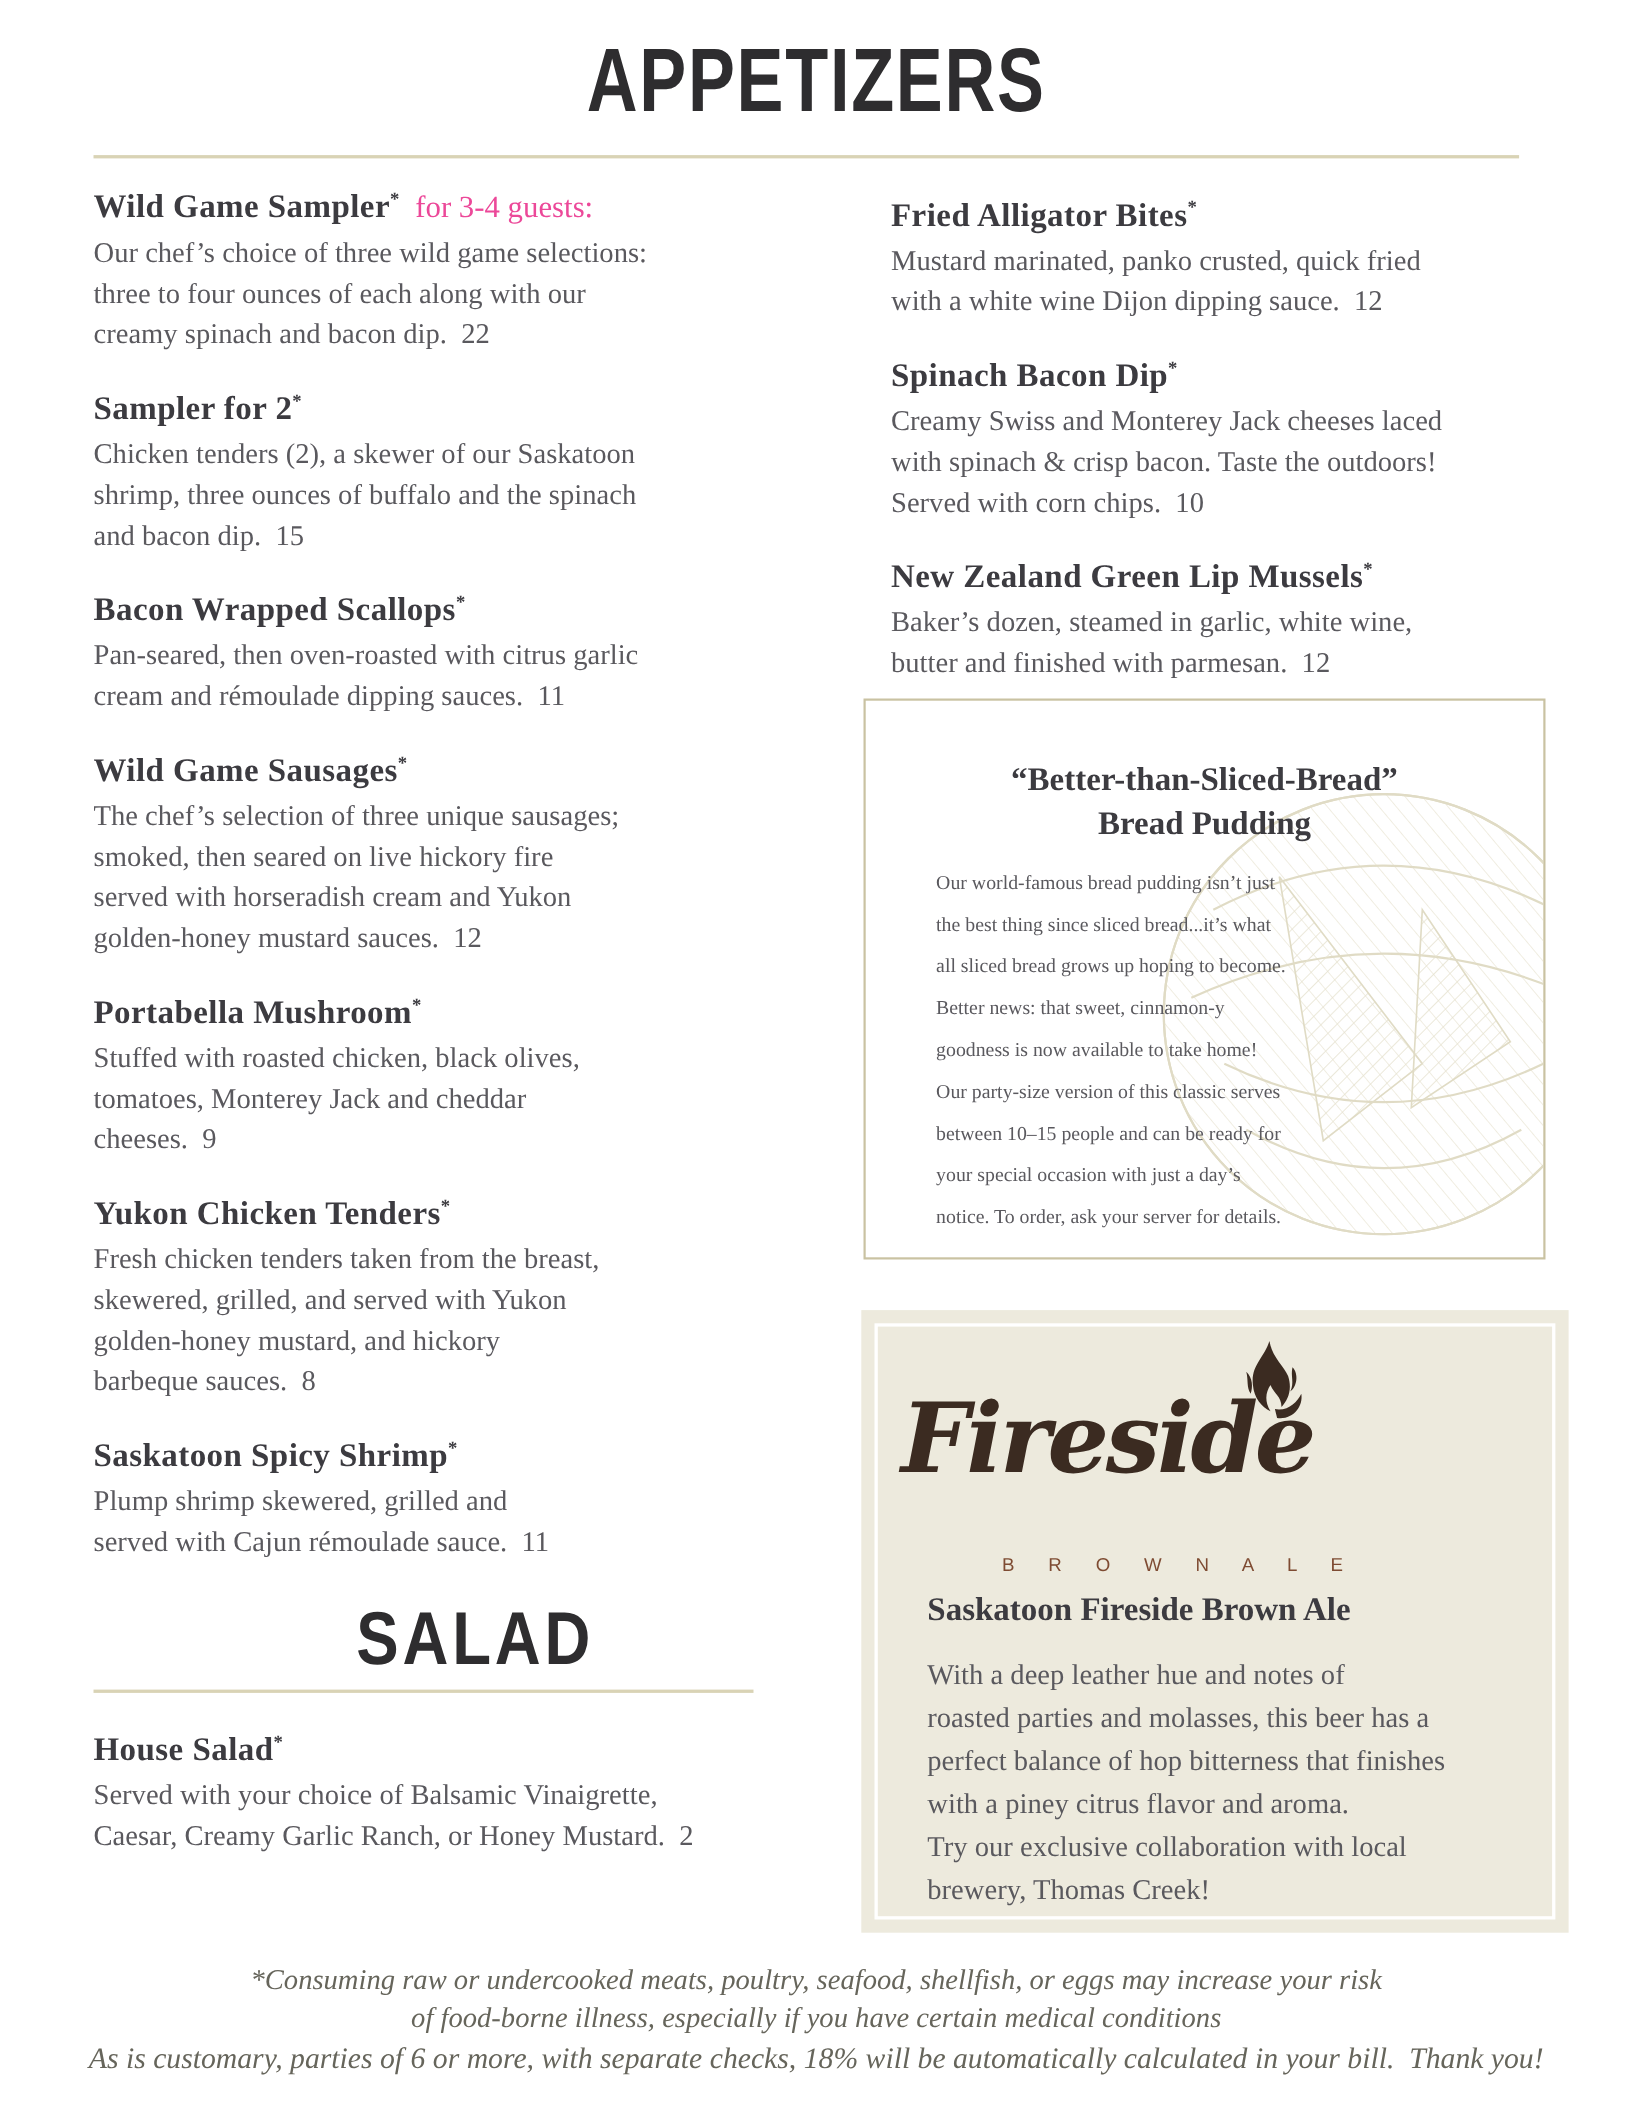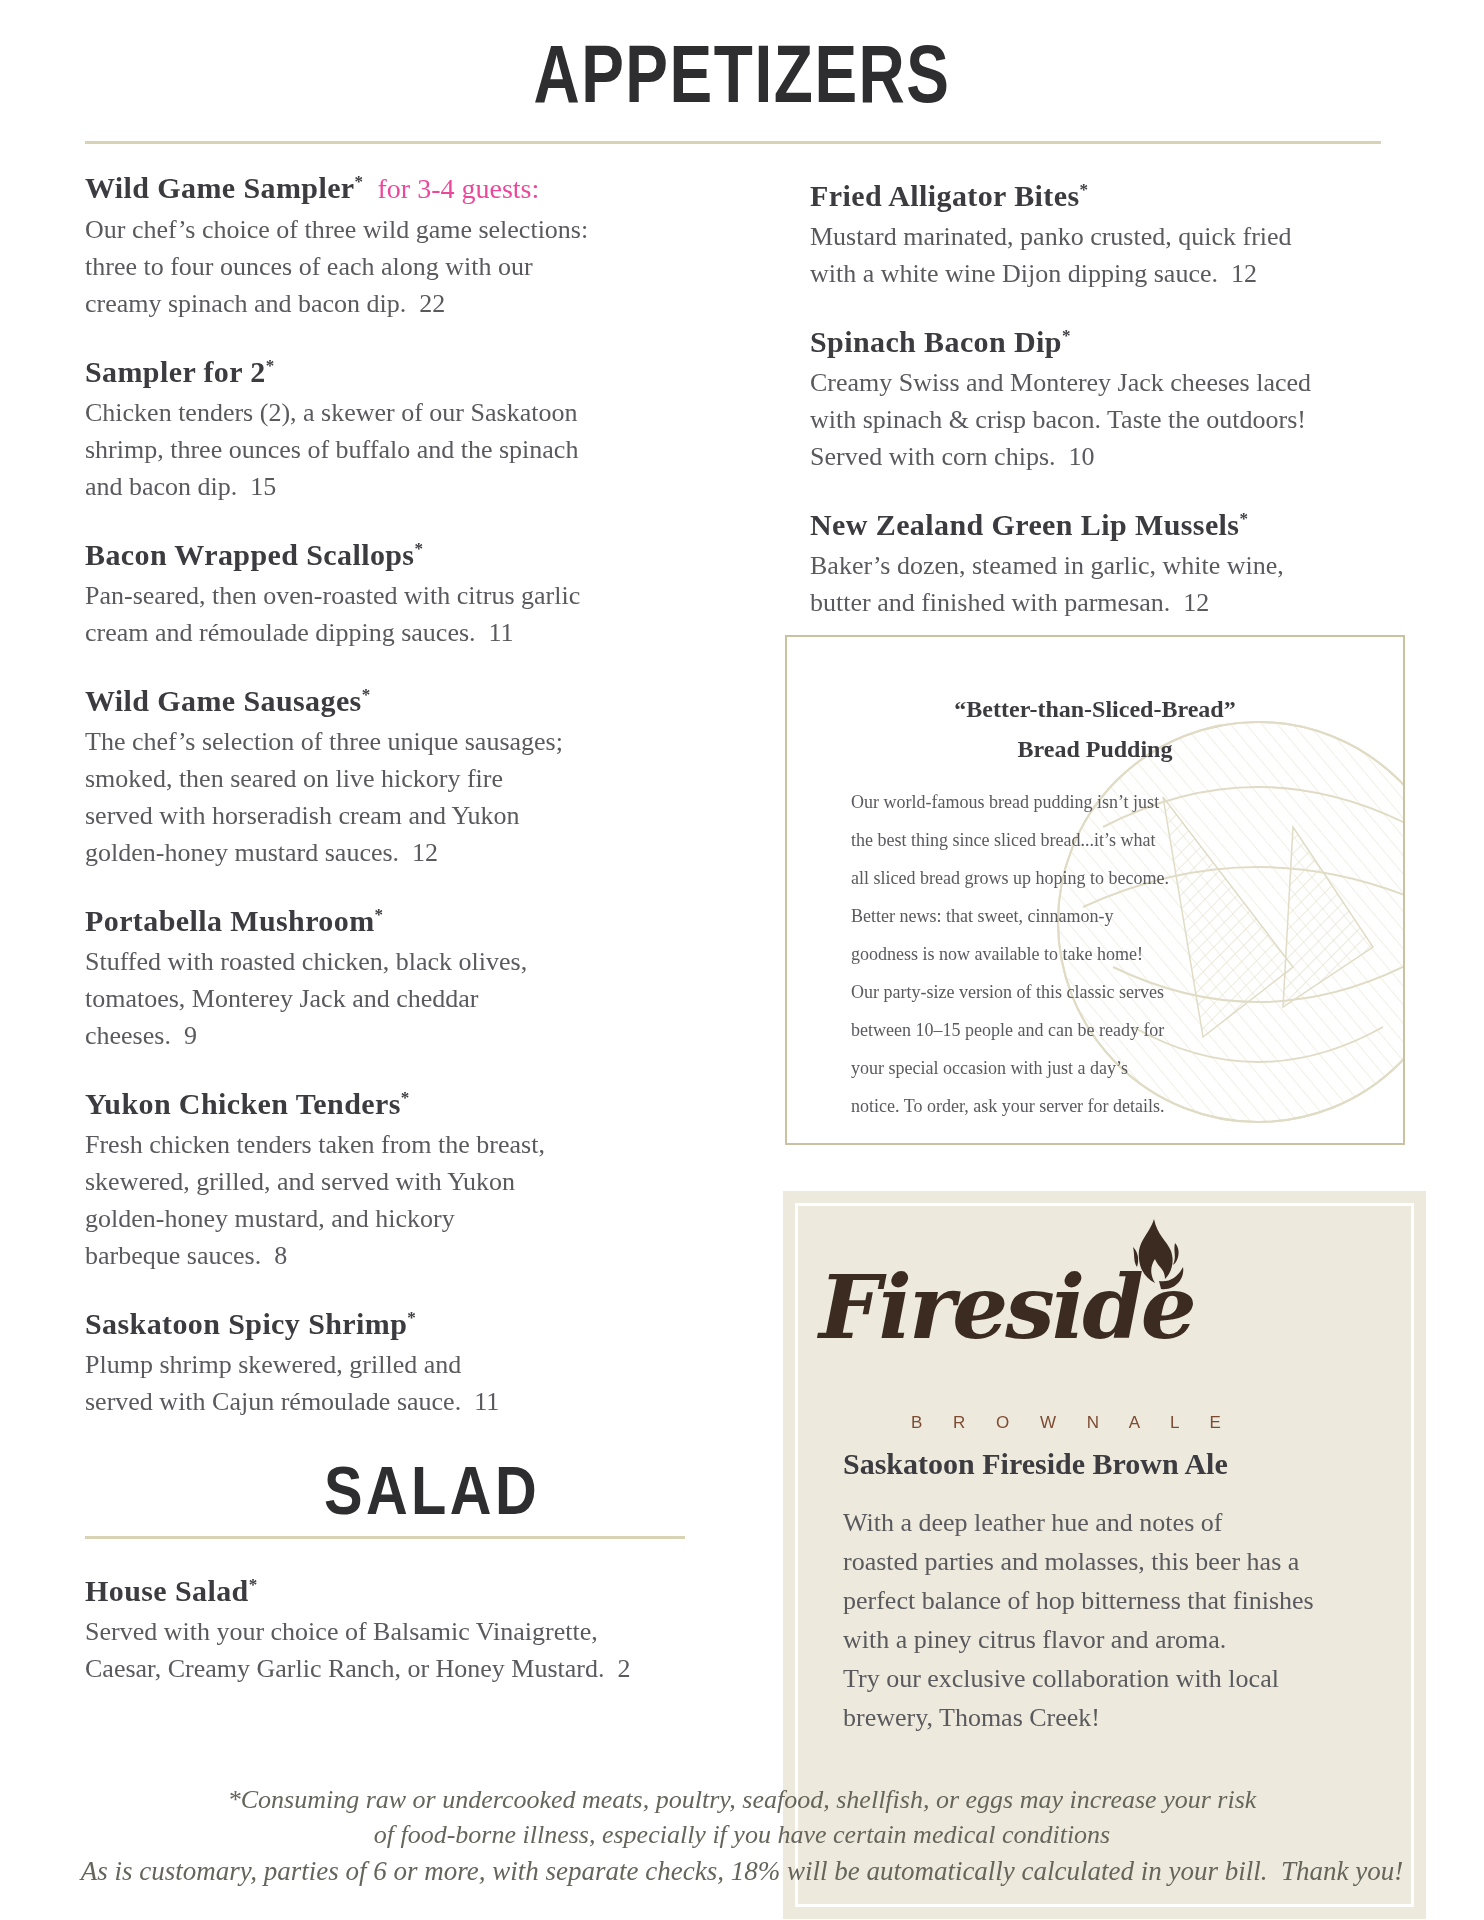--- a/index.html
+++ b/index.html
@@ -38,26 +38,26 @@
   }
   #salad-rule{position:static;display:block;width:600px;height:3px;background:#d9d3b5;margin:8px 0 34px 0;}
   
   #bread-box{
     position:absolute;left:785px;top:635px;width:620px;height:510px;
     border:2px solid #c9c2a2;background:#ffffff;overflow:hidden;box-sizing:border-box;
   }
   #bread-sketch{position:absolute;right:-70px;top:70px;opacity:.75;}
   #bread-box .box-title{
     position:relative;margin-top:52px;text-align:center;font-weight:700;
-    font-size:24px;line-height:40px;color:#3c3b40;
+    font-size:30px;line-height:40px;color:#3c3b40;
   }
   #bread-box .desc{position:relative;margin:14px 20px 0 64px;font-size:18px;line-height:38px;}
   
   #fireside-box{
-    position:absolute;left:783px;top:1191px;width:643px;height:728px;
+    position:absolute;left:783px;top:1191px;width:643px;height:566px;
     background:#edeadd;box-sizing:border-box;
   }
   #fireside-inner{position:absolute;left:12px;top:12px;right:12px;bottom:12px;border:3px solid #ffffff;}
   #fireside-logo{position:absolute;left:36px;top:40px;width:420px;height:210px;}
   #logo-script{
     position:absolute;left:0;top:24px;font-family:"DejaVu Serif", serif;
     font-style:italic;font-weight:700;font-size:88px;color:#3b2b21;letter-spacing:-3px;
   }
   #logo-flame{position:absolute;left:300px;top:-14px;}
   #logo-sub{

